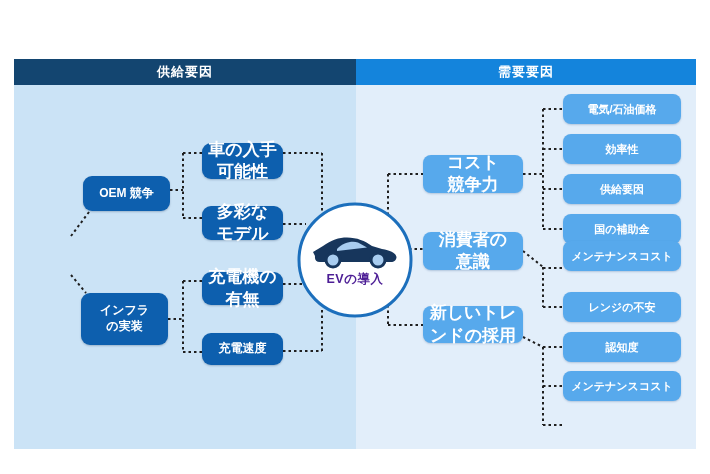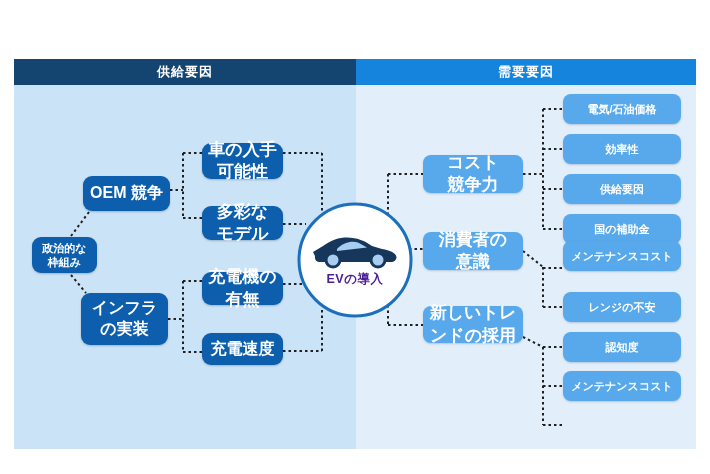--- a/index.html
+++ b/index.html
@@ -25,21 +25,21 @@
     position:absolute;z-index:3;display:flex;align-items:center;justify-content:center;
     text-align:center;color:#fff;font-weight:bold;white-space:pre-line;line-height:1.3;
     box-sizing:border-box;
   }
   .dark{background:var(--box-dark,#0d5fae);border-radius:9px;box-shadow:0 1px 2px rgba(10,40,80,.25);}
   .light{background:var(--box-light,#57a9ec);border-radius:8px;box-shadow:0 1px 2px rgba(10,60,120,.22);}
   .ev-label{
     position:absolute;z-index:4;left:310px;top:271px;width:90px;text-align:center;
     font-size:12.5px;font-weight:bold;color:#4c1d95;letter-spacing:.5px;
   }
-  .f11{font-size:11px;} .f12{font-size:16px;} .f115{font-size:17px;} .f105{font-size:10.5px;}
+  .f11{font-size:11px;} .f12{font-size:12px;} .f115{font-size:17px;} .f105{font-size:10.5px;}
 </style>
 </head>
 <body>
 
 <div id="stage">
 
 
   <div class="band supply">供給要因</div>
   <div class="band demand">需要要因</div>
 
@@ -64,22 +64,20 @@
                C391,250.5 396,253.5 396.5,257 C396.5,260 394,262 391,262
                L320,262 C316,262 314.5,259.5 315,256 Z"></path>
       <path style="fill:var(--car-glass,#a9cdf0)" d="M337,249 C343,242.5 352,240.5 358,242.5 L367,247.5 L337,251 Z"></path>
       <circle cx="333" cy="260" r="7" style="fill:var(--car-glass,#a9cdf0);stroke:var(--car-body,#17365c)" stroke-width="3"></circle>
       <circle cx="378" cy="260" r="7" style="fill:var(--car-glass,#a9cdf0);stroke:var(--car-body,#17365c)" stroke-width="3"></circle>
     </g>
   </svg>
 
   <div class="ev-label">EVの導入</div>
 
-  <div class="box dark f11" style="left:32px;top:237px;width:65px;height:36px">政治的な
-枠組み</div>
   <div class="box dark f12" style="left:83px;top:176px;width:87px;height:35px">OEM 競争</div>
   <div class="box dark f12" style="left:81px;top:293px;width:87px;height:52px">インフラ
 の実装</div>
   <div class="box dark f115" style="left:202px;top:143px;width:81px;height:36px">車の入手
 可能性</div>
   <div class="box dark f115" style="left:202px;top:206px;width:81px;height:34px">多彩な
 モデル</div>
   <div class="box dark f115" style="left:202px;top:272px;width:81px;height:33px">充電機の
 有無</div>
   <div class="box dark f12" style="left:202px;top:333px;width:81px;height:32px">充電速度</div>

